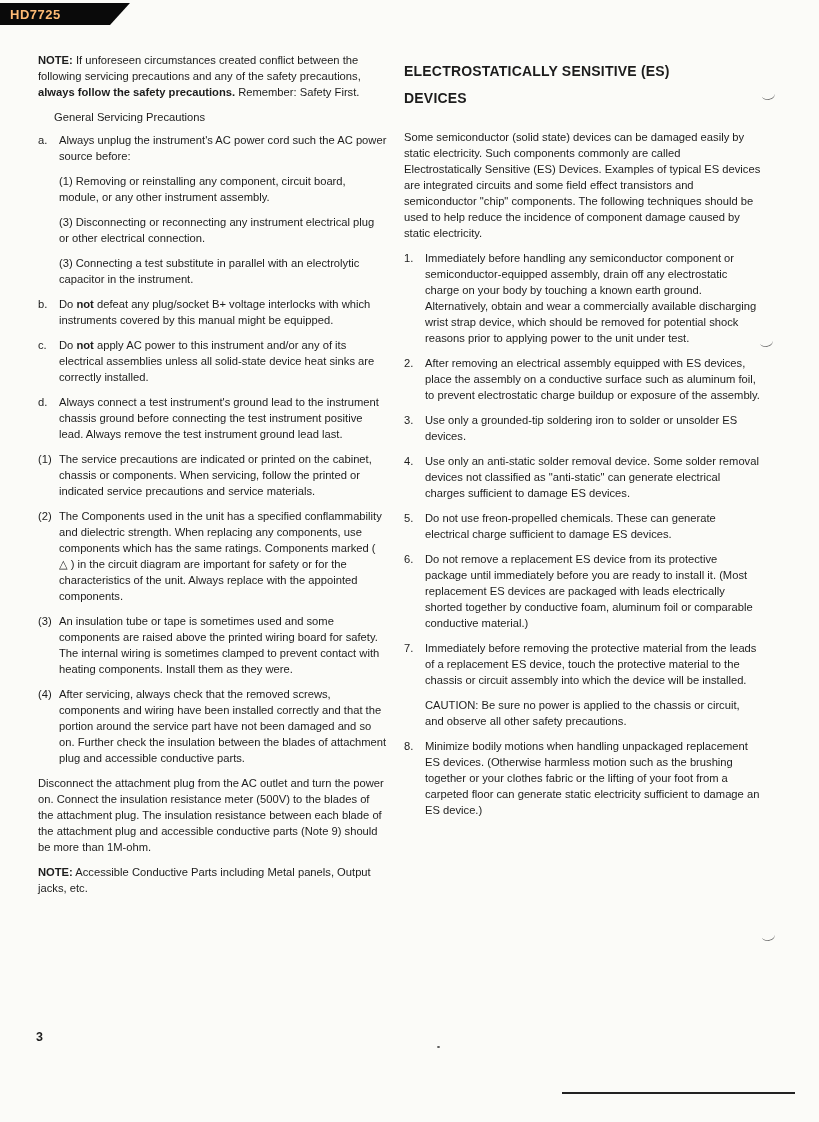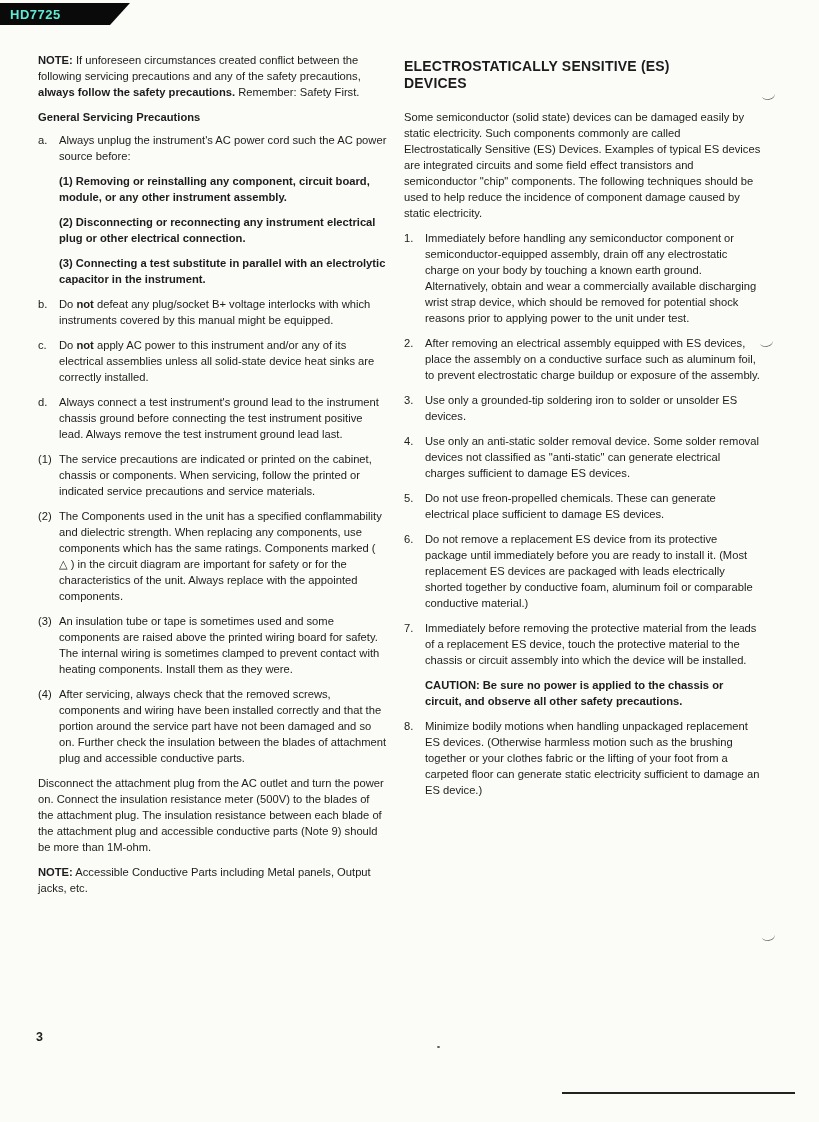--- a/index.html
+++ b/index.html
@@ -12,37 +12,37 @@
   }
   .page{position:absolute;inset:0;}
   
   .banner{
     position:absolute;left:0;top:3px;width:130px;height:22px;
     background:#0a0a0a;
     clip-path:polygon(0 0,100% 0,calc(100% - 20px) 100%,0 100%);
     display:flex;align-items:center;
   }
   .banner-text{
-    color:#5eead4;font-weight:bold;font-size:13px;letter-spacing:.5px;
+    color:#fdba74;font-weight:bold;font-size:13px;letter-spacing:.5px;
     padding-left:10px;
   }
   
   .col{position:absolute;font-size:11.2px;line-height:16px;}
   .col-left{left:38px;top:52px;width:349px;}
   .col-right{left:404px;top:58px;width:357px;}
   .blk{margin:0 0 9px 0;}
   .h1{
-    font-weight:bold;font-size:14px;line-height:17px;letter-spacing:.2px;
+    font-weight:bold;font-size:14px;line-height:27px;letter-spacing:.2px;
     max-width:320px;margin-bottom:17px;
   }
-  .h2{font-weight:bold;margin-top:3px;margin-bottom:7px;}
+  .h2{font-weight:normal;margin-top:3px;margin-bottom:7px;margin-left:16px;}
   .item{display:flex;}
   .marker{flex:0 0 21px;}
   .itext{flex:1;}
-  .ind1{padding-left:21px;font-weight:bold;}
+  .ind1{padding-left:21px;}
   .ind2{padding-left:40px;}
   .b{font-weight:bold;}
   
   .page-number{position:absolute;left:36px;top:1030px;font-weight:bold;font-size:12.5px;}
   .bottom-rule{position:absolute;left:562px;top:1092px;width:233px;height:2px;background:#222;}
   
   .artifact{
     position:absolute;width:13px;height:6px;
     border-bottom:1.4px solid #6a6a6a;
     border-radius:0 0 70% 70% / 0 0 100% 100%;
@@ -63,21 +63,21 @@
   </div>
 
   <div class="col col-left">
       <div class="blk para"><span class="b">NOTE:</span><span>  If unforeseen circumstances created conflict between the following servicing precautions and any of the safety precautions, </span><span class="b">always follow the safety precautions.</span><span>  Remember:  Safety First.</span></div>
       <div class="blk h2"><span>General Servicing Precautions</span></div>
       <div class="blk item item">
         <span class="marker">a.</span>
         <span class="itext"><span>Always unplug the instrument's AC power cord such the AC power source before:</span></span>
       </div>
       <div class="blk para ind1"><span>(1)  Removing or reinstalling any component, circuit board, module, or any other instrument assembly.</span></div>
-      <div class="blk para ind1"><span>(2)  Disconnecting or reconnecting any instrument electrical plug or other electrical connection.</span></div>
+      <div class="blk para ind1"><span>(3)  Disconnecting or reconnecting any instrument electrical plug or other electrical connection.</span></div>
       <div class="blk para ind1"><span>(3)  Connecting a test substitute in parallel with an electrolytic capacitor in the instrument.</span></div>
       <div class="blk item item">
         <span class="marker">b.</span>
         <span class="itext"><span>Do </span><span class="b">not</span><span> defeat any plug/socket B+ voltage interlocks with which instruments covered by this manual might be equipped.</span></span>
       </div>
       <div class="blk item item">
         <span class="marker">c.</span>
         <span class="itext"><span>Do </span><span class="b">not</span><span> apply AC power to this instrument and/or any of its electrical assemblies unless all solid-state device heat sinks are correctly installed.</span></span>
       </div>
       <div class="blk item item">
@@ -117,21 +117,21 @@
       <div class="blk item item">
         <span class="marker">3.</span>
         <span class="itext"><span>Use only a grounded-tip soldering iron to solder or unsolder ES devices.</span></span>
       </div>
       <div class="blk item item">
         <span class="marker">4.</span>
         <span class="itext"><span>Use only an anti-static solder removal device.  Some solder removal devices not classified as "anti-static" can generate electrical charges sufficient to damage ES devices.</span></span>
       </div>
       <div class="blk item item">
         <span class="marker">5.</span>
-        <span class="itext"><span>Do not use freon-propelled chemicals.  These can generate electrical place sufficient to damage ES devices.</span></span>
+        <span class="itext"><span>Do not use freon-propelled chemicals.  These can generate electrical charge sufficient to damage ES devices.</span></span>
       </div>
       <div class="blk item item">
         <span class="marker">6.</span>
         <span class="itext"><span>Do not remove a replacement ES device from its protective package until immediately before you are ready to install it. (Most replacement ES devices are packaged with leads electrically shorted together by conductive foam, aluminum foil or comparable conductive material.)</span></span>
       </div>
       <div class="blk item item">
         <span class="marker">7.</span>
         <span class="itext"><span>Immediately before removing the protective material from the leads of a replacement ES device, touch the protective material to the chassis or circuit assembly into which the device will be installed.</span></span>
       </div>
       <div class="blk para ind1"><span>CAUTION:  Be sure no power is applied to the chassis or circuit, and observe all other safety precautions.</span></div>

